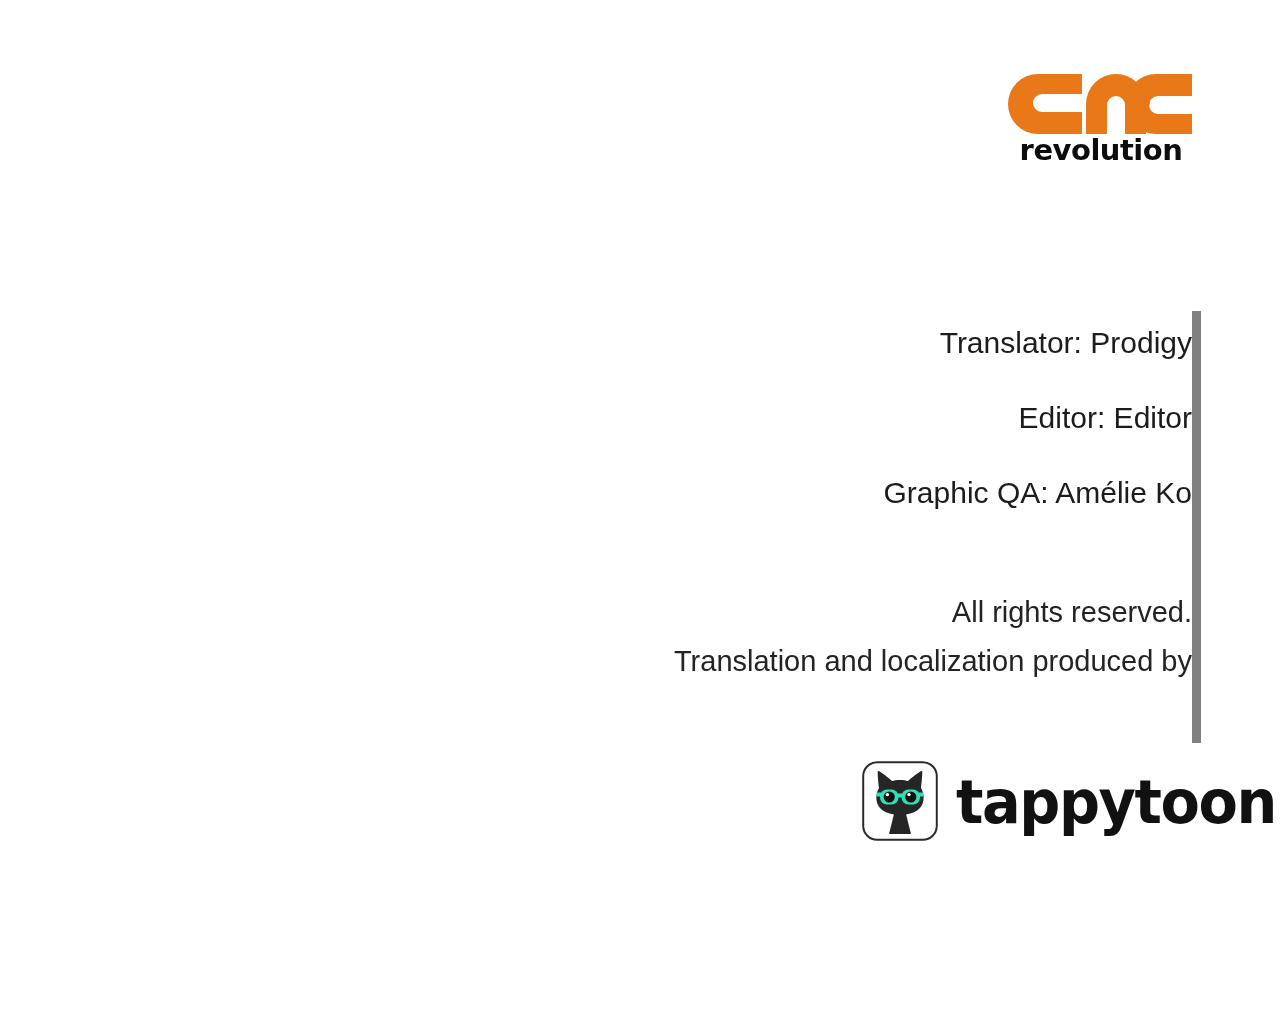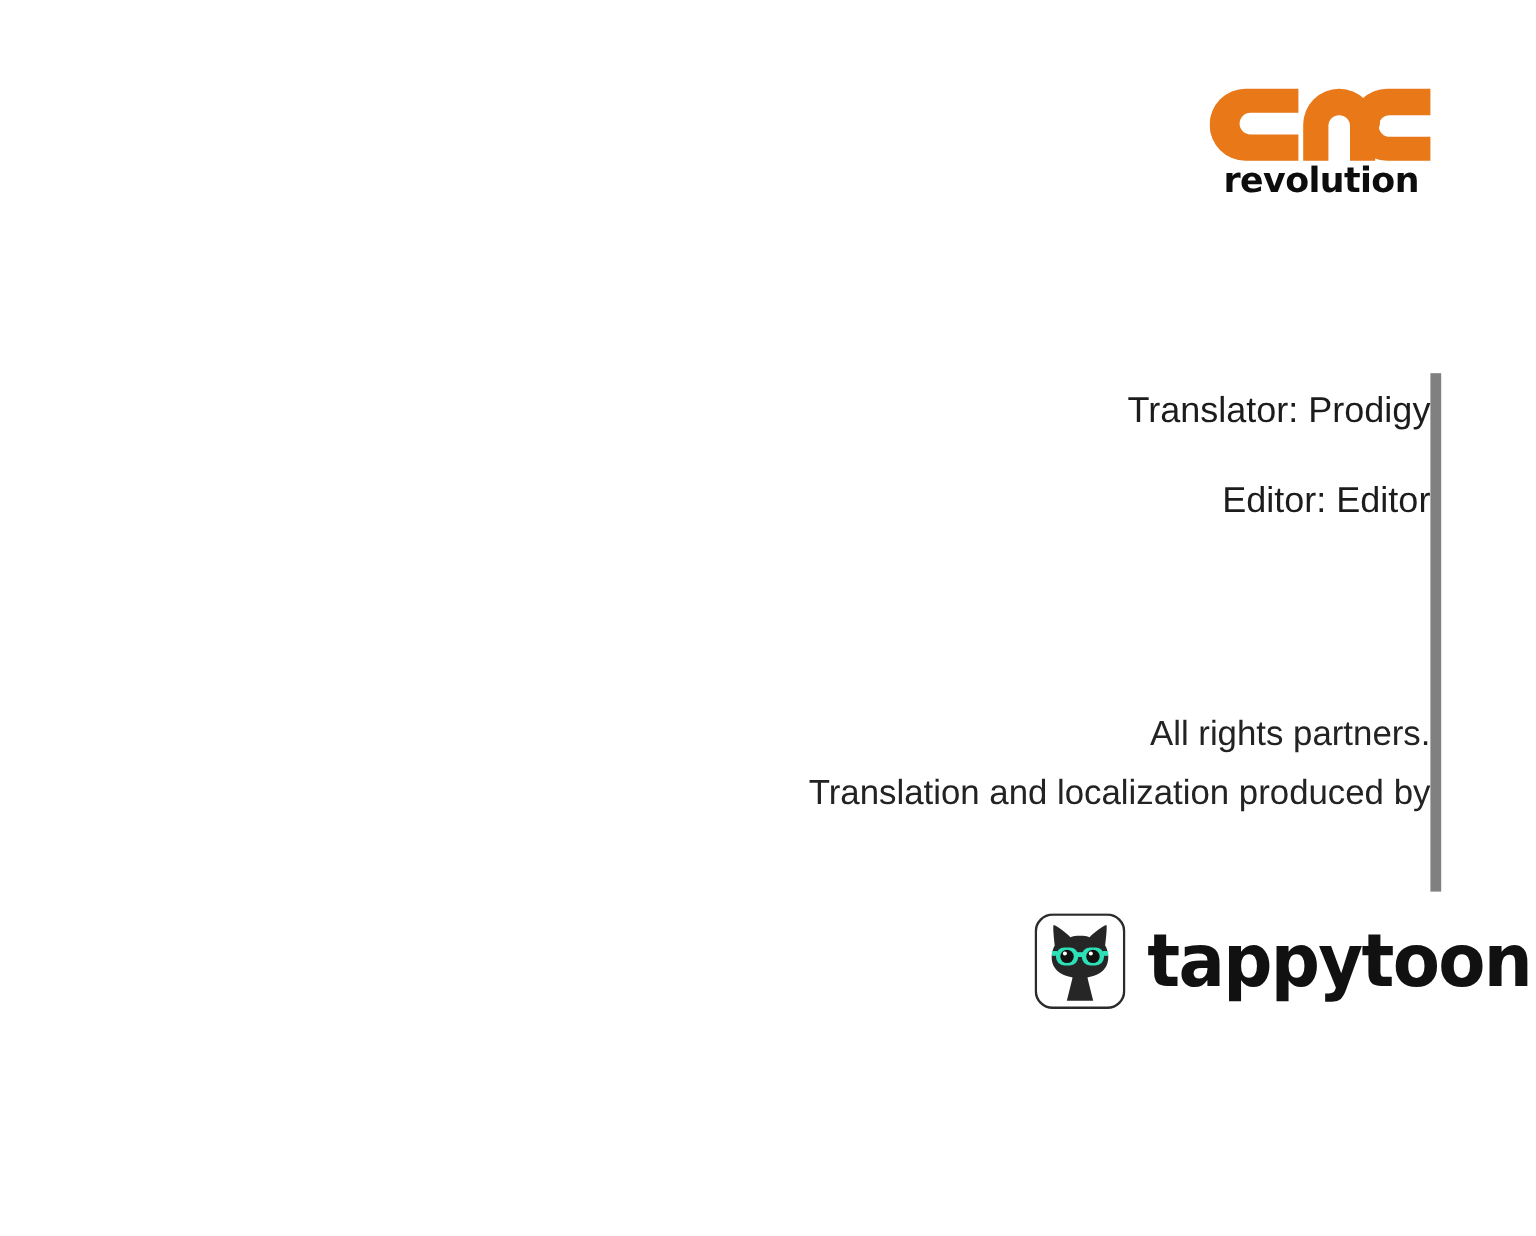--- a/index.html
+++ b/index.html
@@ -126,24 +126,25 @@
 
       <path d="M184 2 H148 A30 30 0 0 0 148 62 H184 V42 H150 a9 9 0 0 1 0 -18 H184 Z"></path>
     </g>
   </svg>
   <div class="cnc-wordmark">revolution</div>
 </div>
 
 <div class="credits-wrap">
   <div class="credit-line">Translator: Prodigy</div>
   <div class="credit-line">Editor: Editor</div>
+  <div class="credit-line">Graphic QA: Amélie Ko</div>
 </div>
 
 <div class="legal-wrap">
-  <div class="legal-line">All rights partners.</div>
+  <div class="legal-line">All rights reserved.</div>
   <div class="legal-line">Translation and localization produced by</div>
 </div>
 
 <div class="vrule"></div>
 
 <div class="tappytoon">
   <svg class="tt-icon" viewBox="0 0 76 80" aria-hidden="true">
     <rect x="1.2" y="1.2" width="73.6" height="77.6" rx="14" ry="14" fill="#ffffff" stroke="#2b2b2b" stroke-width="2"></rect>
 
     <path fill="#262626" d="M17 27 C17 27 15 11 16 10 C17 9 27 17 30 20

